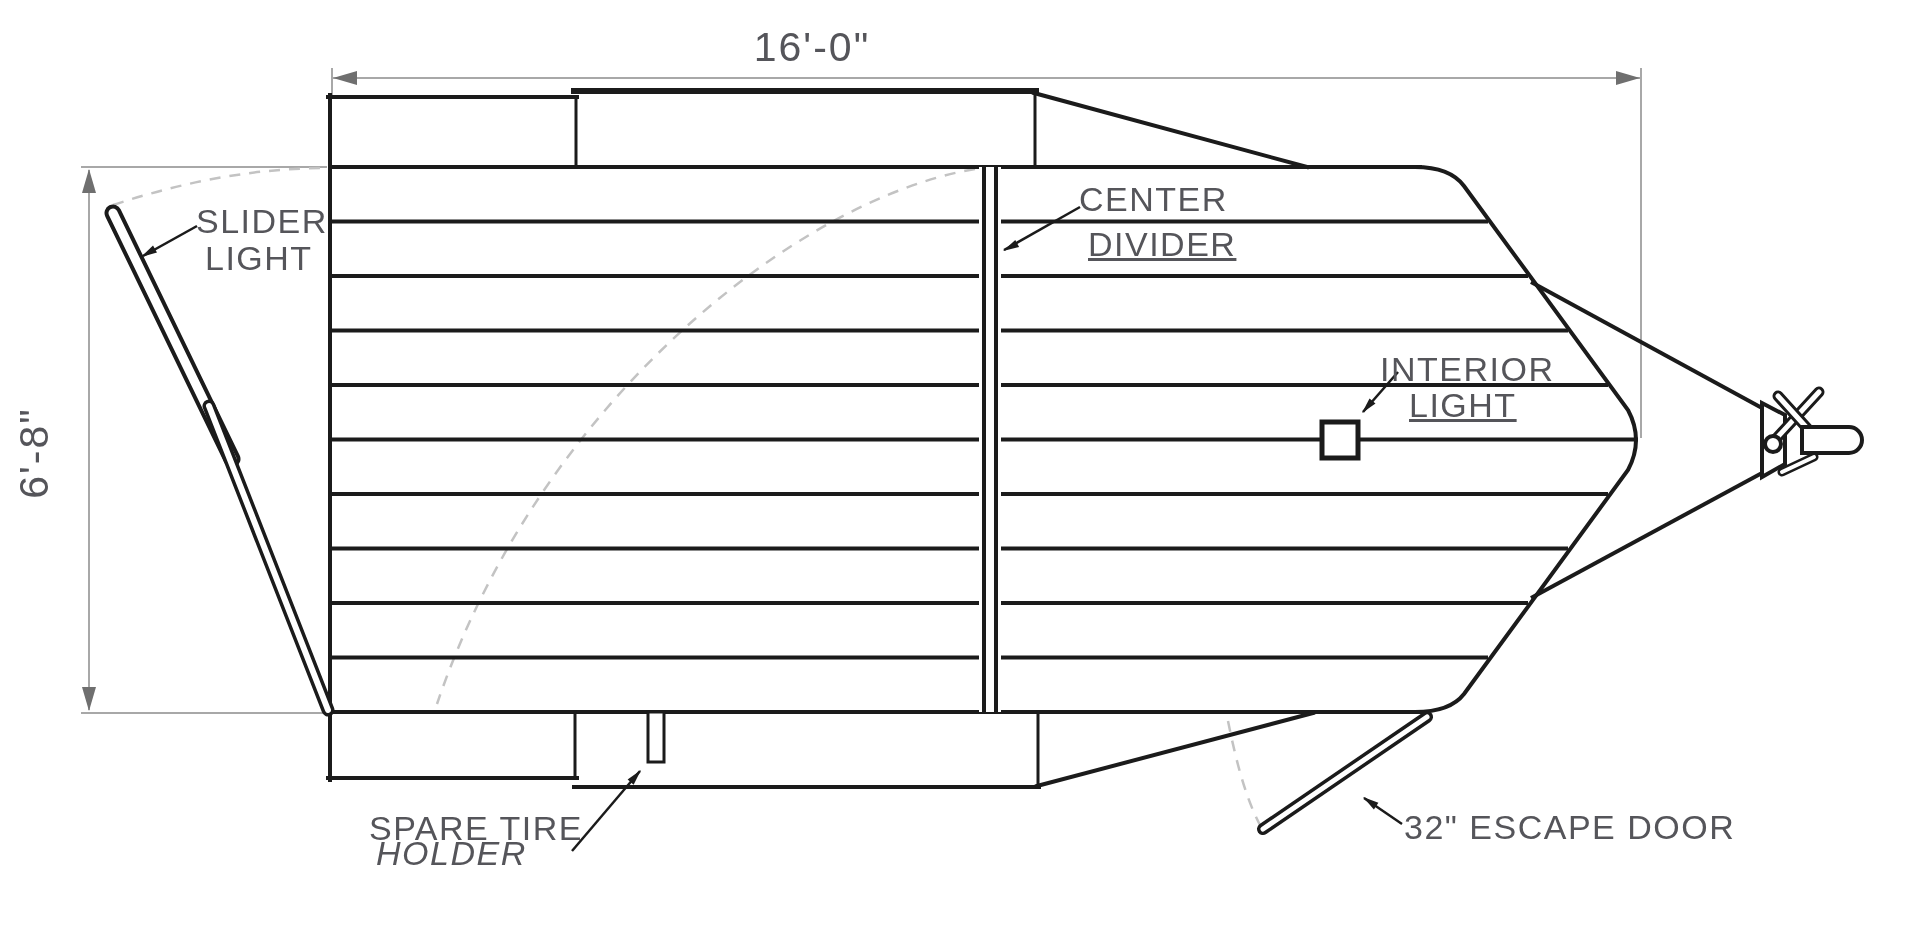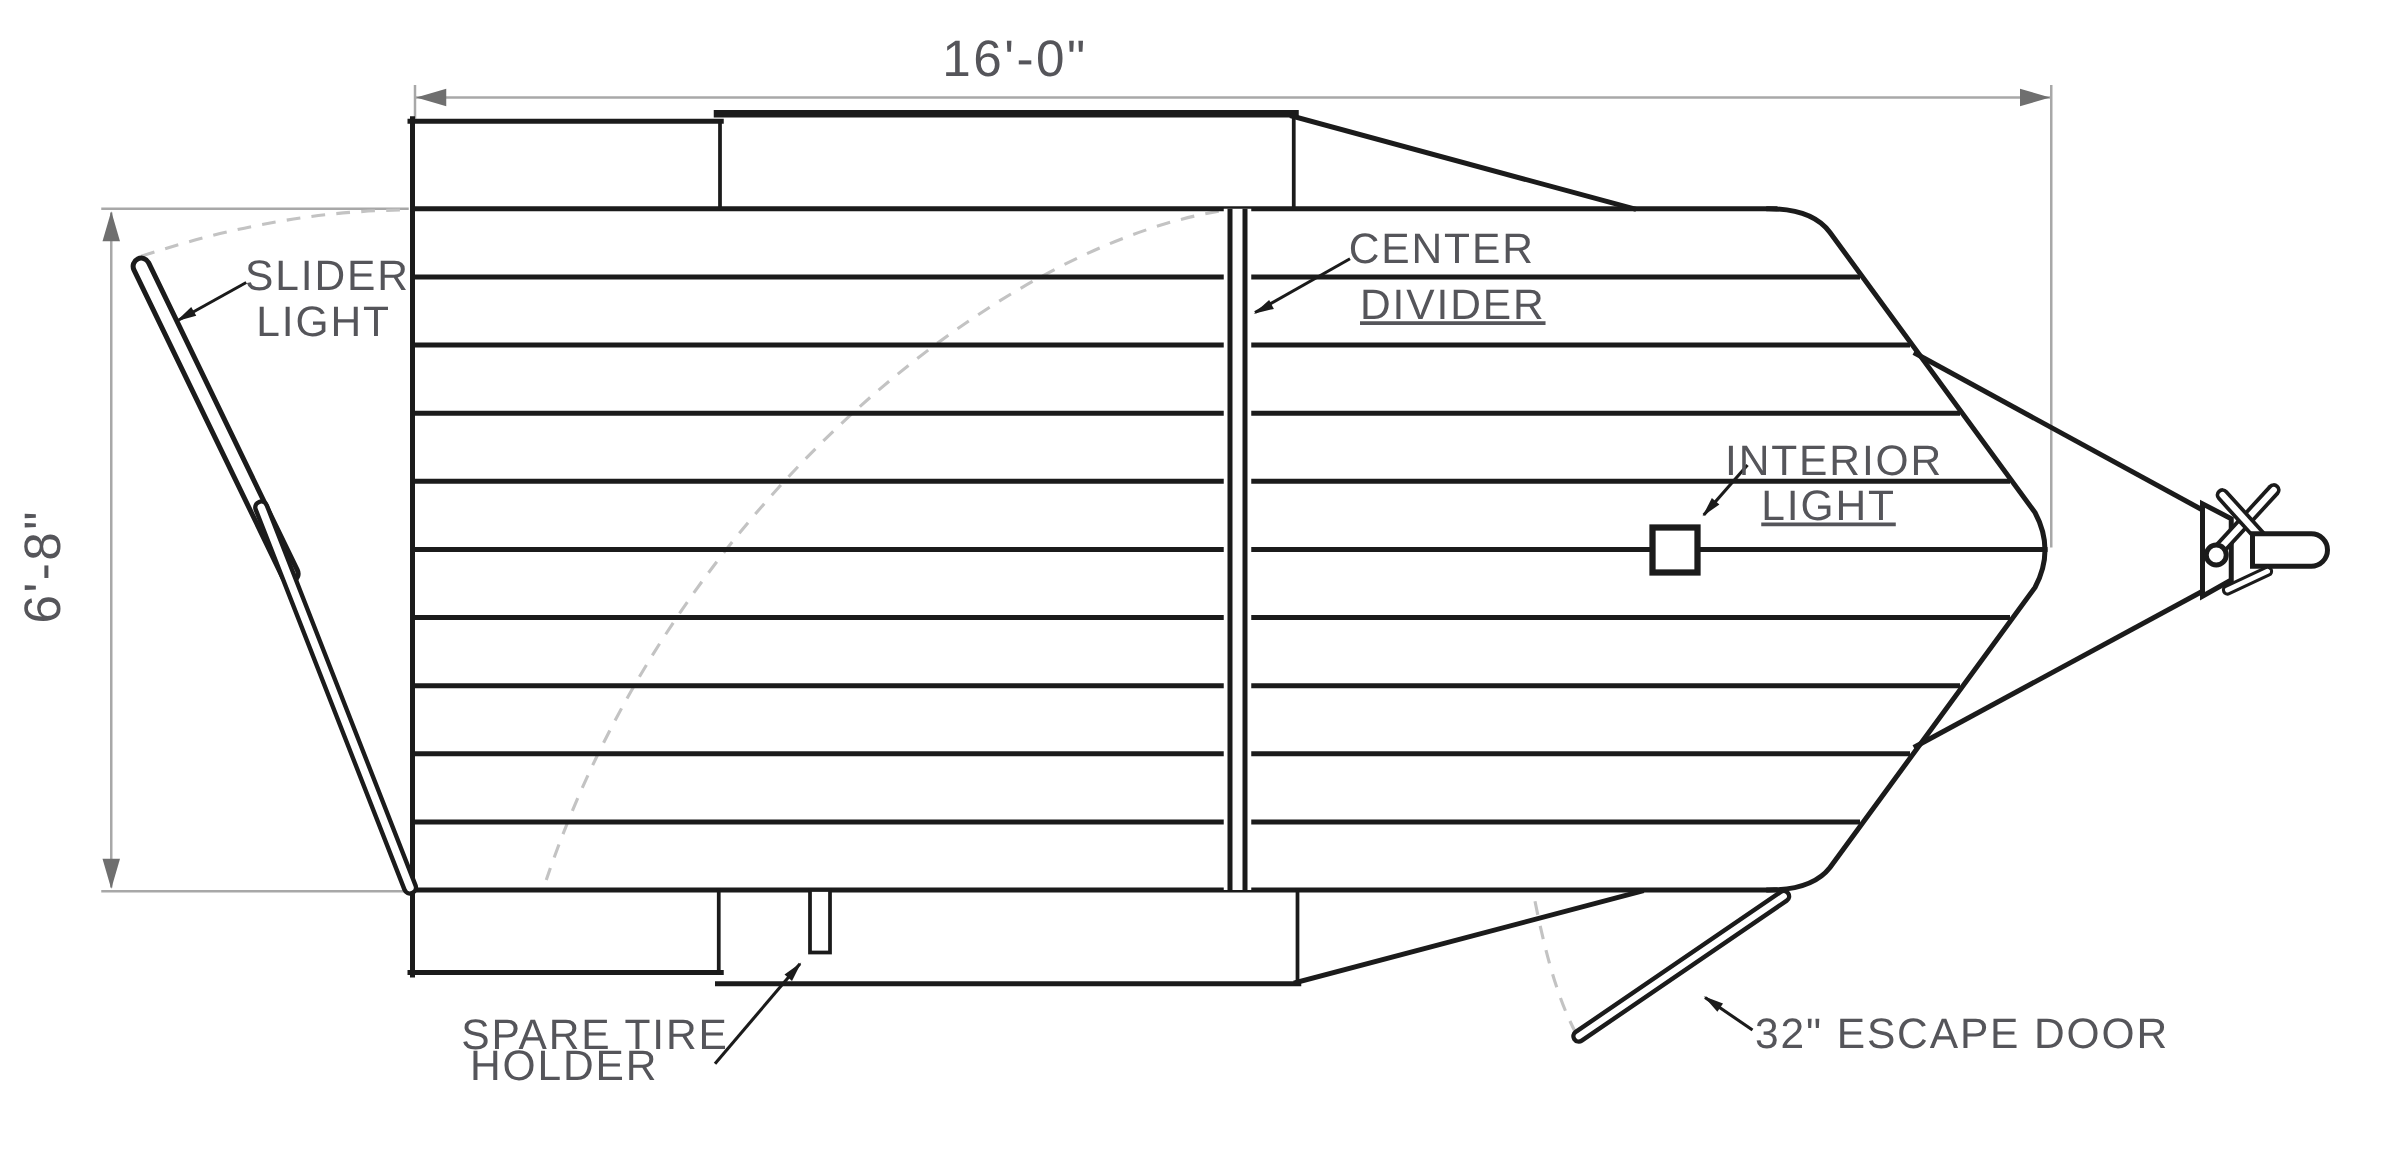--- a/index.html
+++ b/index.html
@@ -19,21 +19,21 @@
   .dim-length{left:700px;top:24px;width:224px;text-align:center;}
   .dim-width{left:-37px;top:431px;width:140px;height:44px;text-align:center;
     transform:rotate(-90deg);}
   .lbl-slider-1{left:196px;top:204px;}
   .lbl-slider-2{left:205px;top:241px;}
   .lbl-divider-1{left:1079px;top:182px;}
   .lbl-divider-2{left:1088px;top:227px;text-decoration:underline;}
   .lbl-light-1{left:1360px;top:352px;margin-left:20px;}
   .lbl-light-2{left:1409px;top:388px;text-decoration:underline;}
   .lbl-spare-1{left:369px;top:799px;margin-top:12px;}
-  .lbl-spare-2{left:376px;top:836px;}
+  .lbl-spare-2{left:376px;top:836px;font-style:italic;}
   .lbl-escape{left:1404px;top:810px;}
 </style>
 </head>
 <body>
 
 <div class="canvas">
 
   <svg width="1920" height="933" viewBox="0 0 1920 933">
 
     <g stroke="#a8a8a8" stroke-width="2" fill="none">

